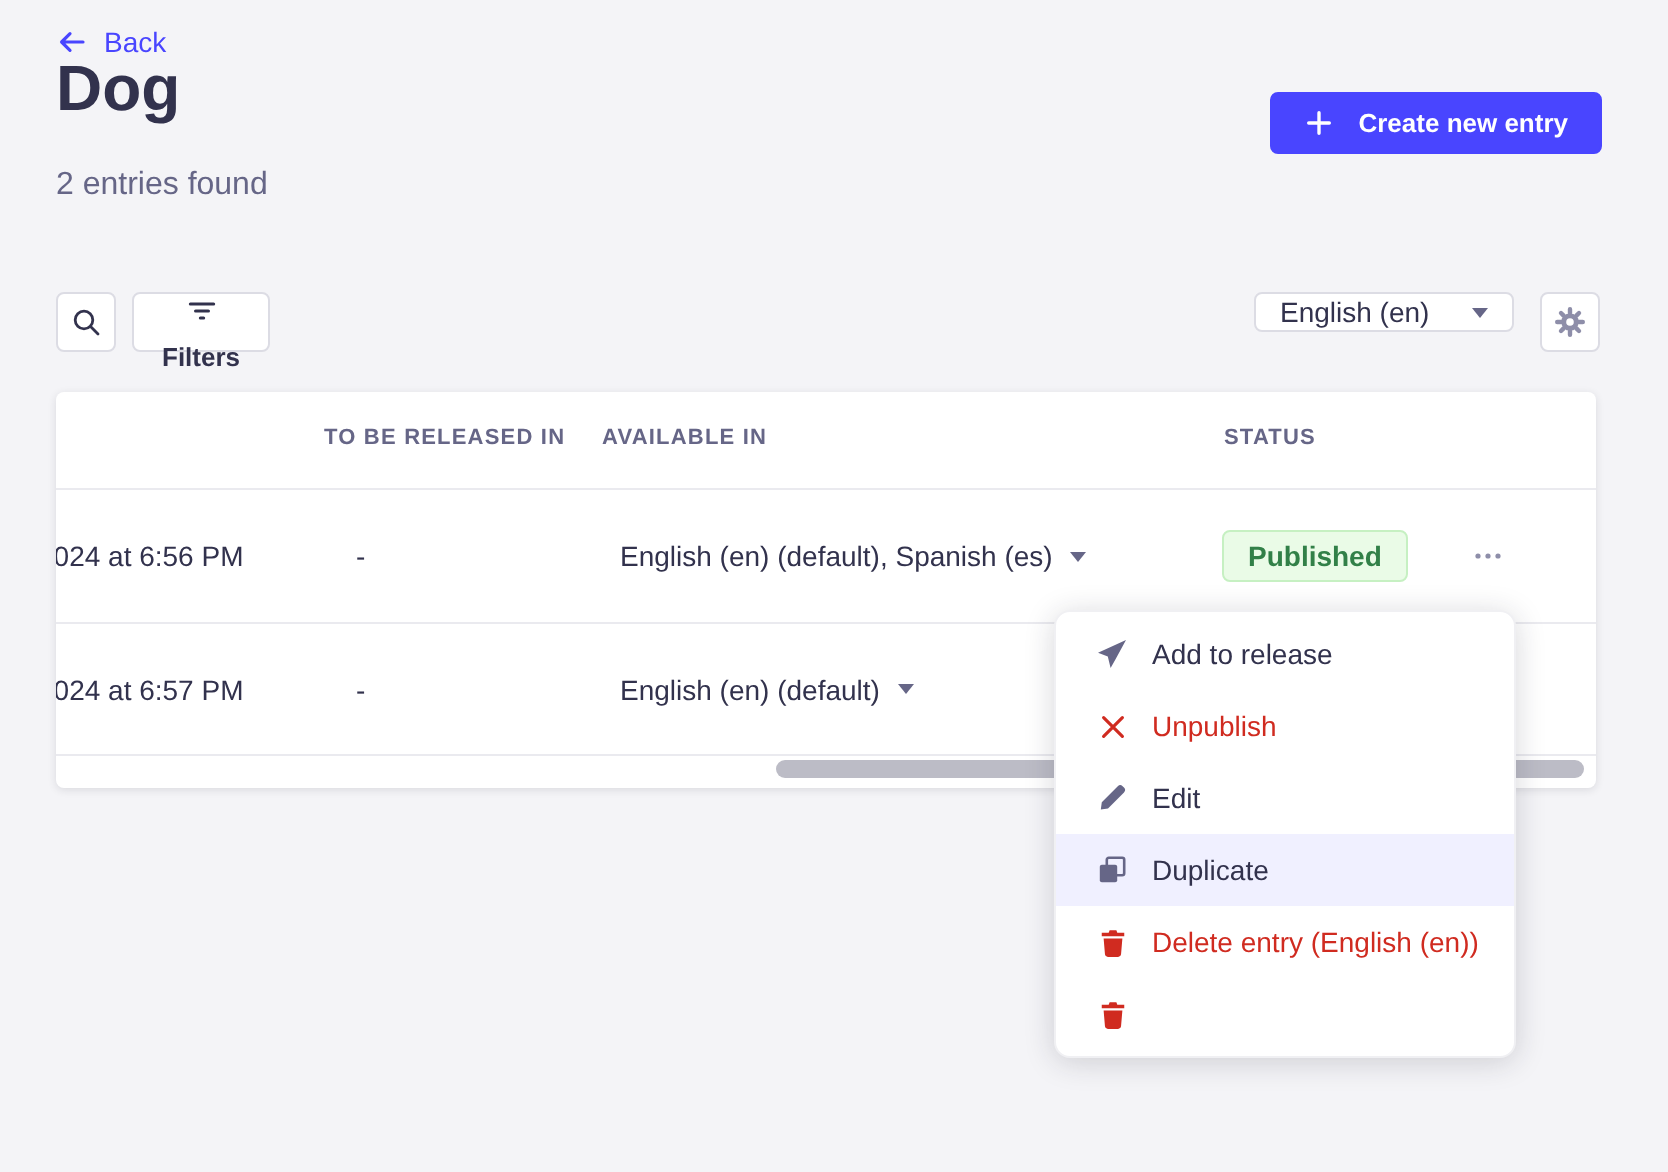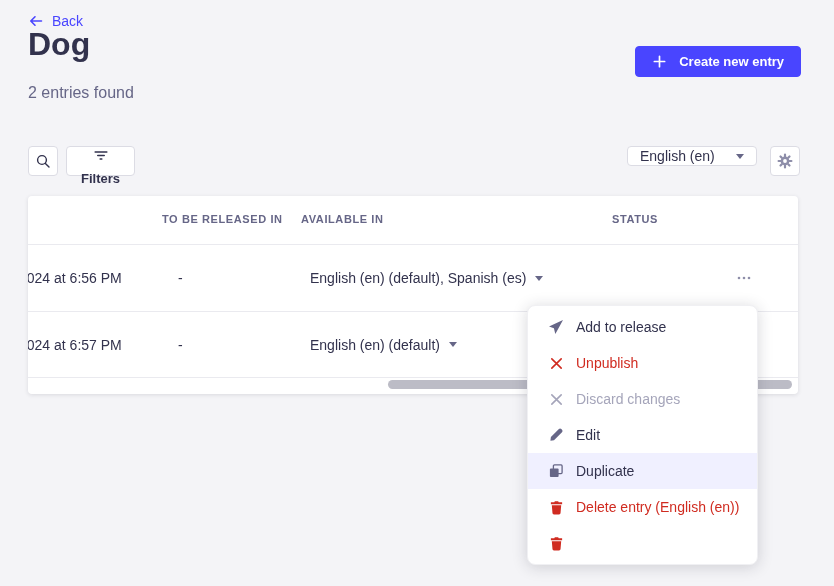--- a/index.html
+++ b/index.html
@@ -145,20 +145,21 @@
       <span class="th th-status">STATUS</span>
     </div>
 
     <div class="trow trow1">
       <div class="cell cell-date"><span>2024 at 6:56 PM</span></div>
       <div class="cell cell-dash">-</div>
       <div class="cell cell-locales">
         <span>English (en) (default), Spanish (es)</span>
         <span class="caret-down"></span>
       </div>
+      <span class="status-badge">Published</span>
       <div class="more-btn">
         <span>
           <svg width="16" height="16" viewBox="0 0 16 16">
               <g fill="#8e8ea9">
                 <circle cx="3" cy="8" r="1.3"></circle>
                 <circle cx="8" cy="8" r="1.3"></circle>
                 <circle cx="13" cy="8" r="1.3"></circle>
               </g>
             </svg>
         </span>
@@ -192,30 +193,20 @@
       <span class="mi-icon">
         <svg width="15" height="15" viewBox="0 0 16 16">
             <g stroke="#d02b20" stroke-width="1.7" stroke-linecap="round">
               <path d="M3 3l10 10M13 3L3 13"></path>
             </g>
           </svg>
       </span>
       <span>Unpublish</span>
     </div>
 
-    <div class="menu-item mi-disabled">
-      <span class="mi-icon">
-        <svg width="15" height="15" viewBox="0 0 16 16">
-            <g stroke="#a5a5ba" stroke-width="1.7" stroke-linecap="round">
-              <path d="M3 3l10 10M13 3L3 13"></path>
-            </g>
-          </svg>
-      </span>
-      <span>Discard changes</span>
-    </div>
 
     <div class="menu-item mi-default">
       <span class="mi-icon">
         <svg width="16" height="16" viewBox="0 0 16 16">
             <path fill="#666687" d="M10.9 2.1a1.7 1.7 0 0 1 2.4 0l.7.7a1.7 1.7 0 0 1 0 2.4L6 13.2l-3.6.5.5-3.6 8-8z"></path>
           </svg>
       </span>
       <span>Edit</span>
     </div>
 

